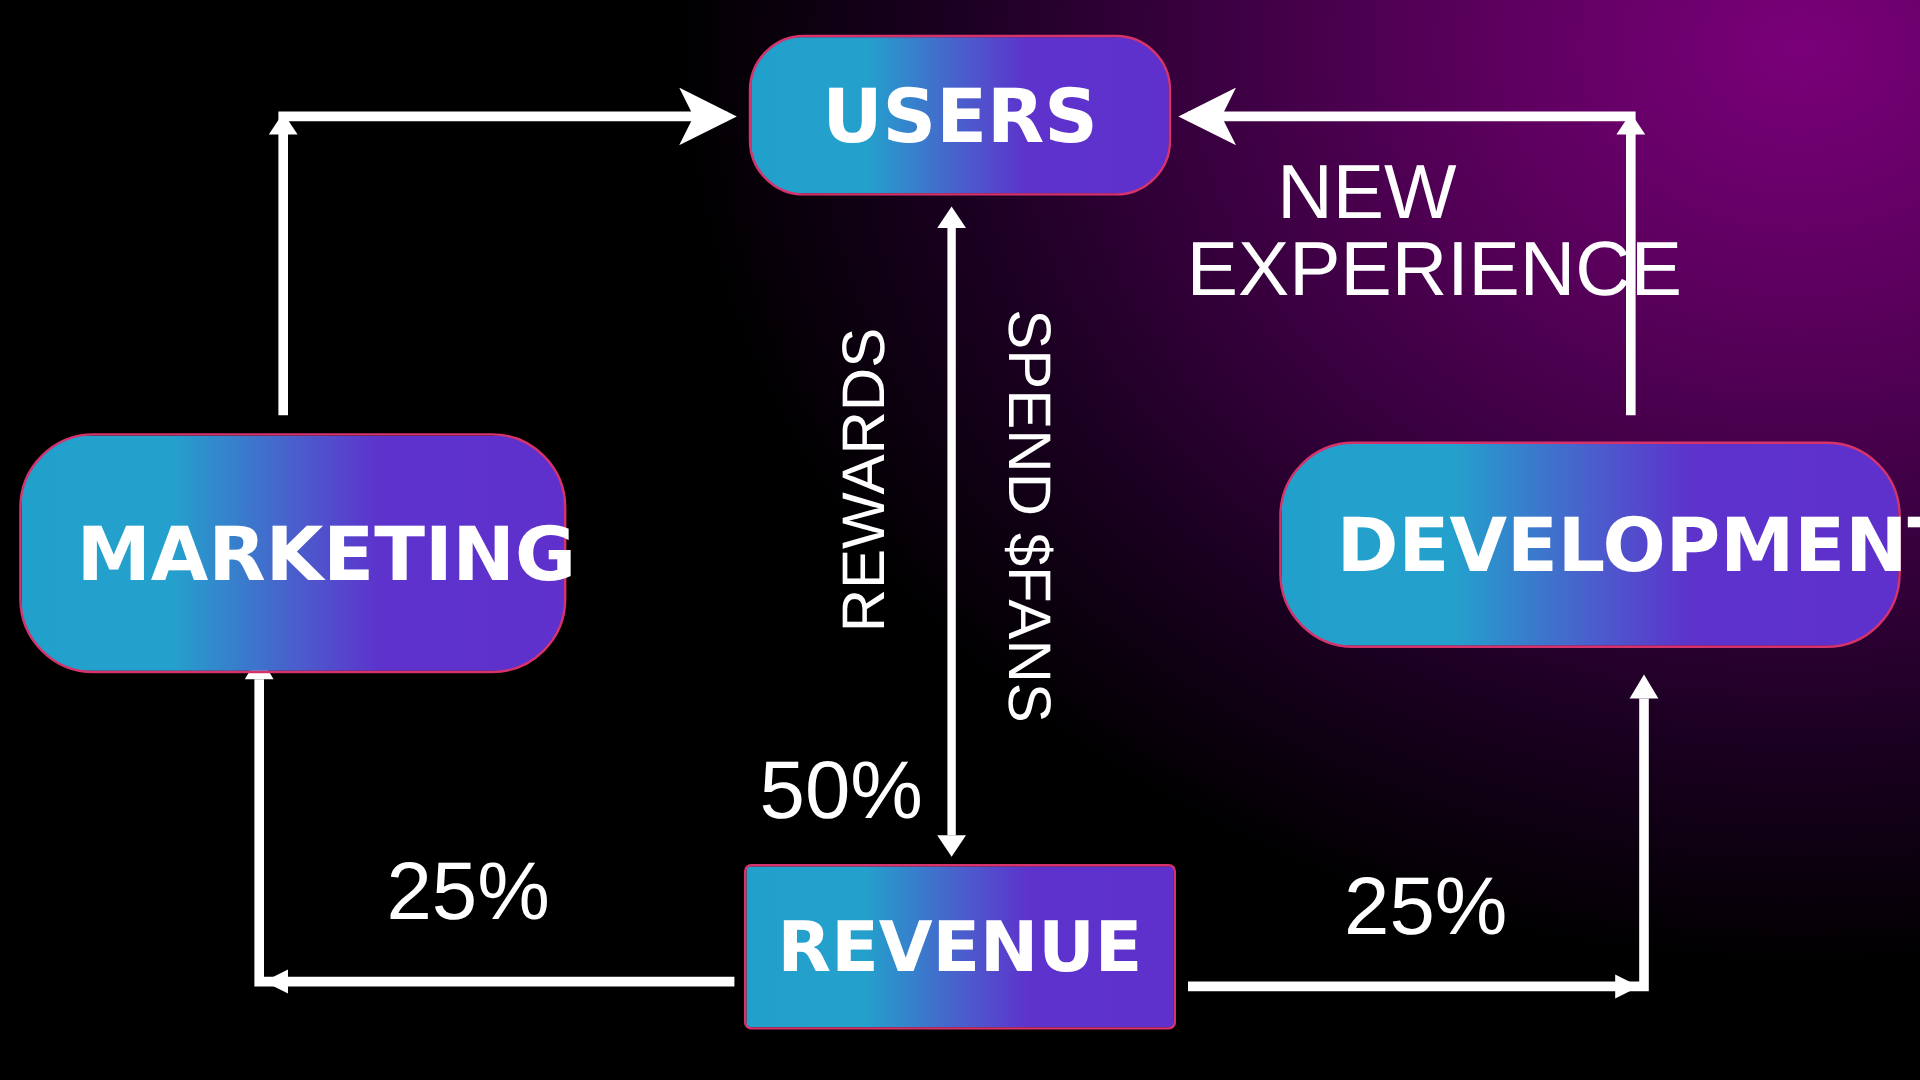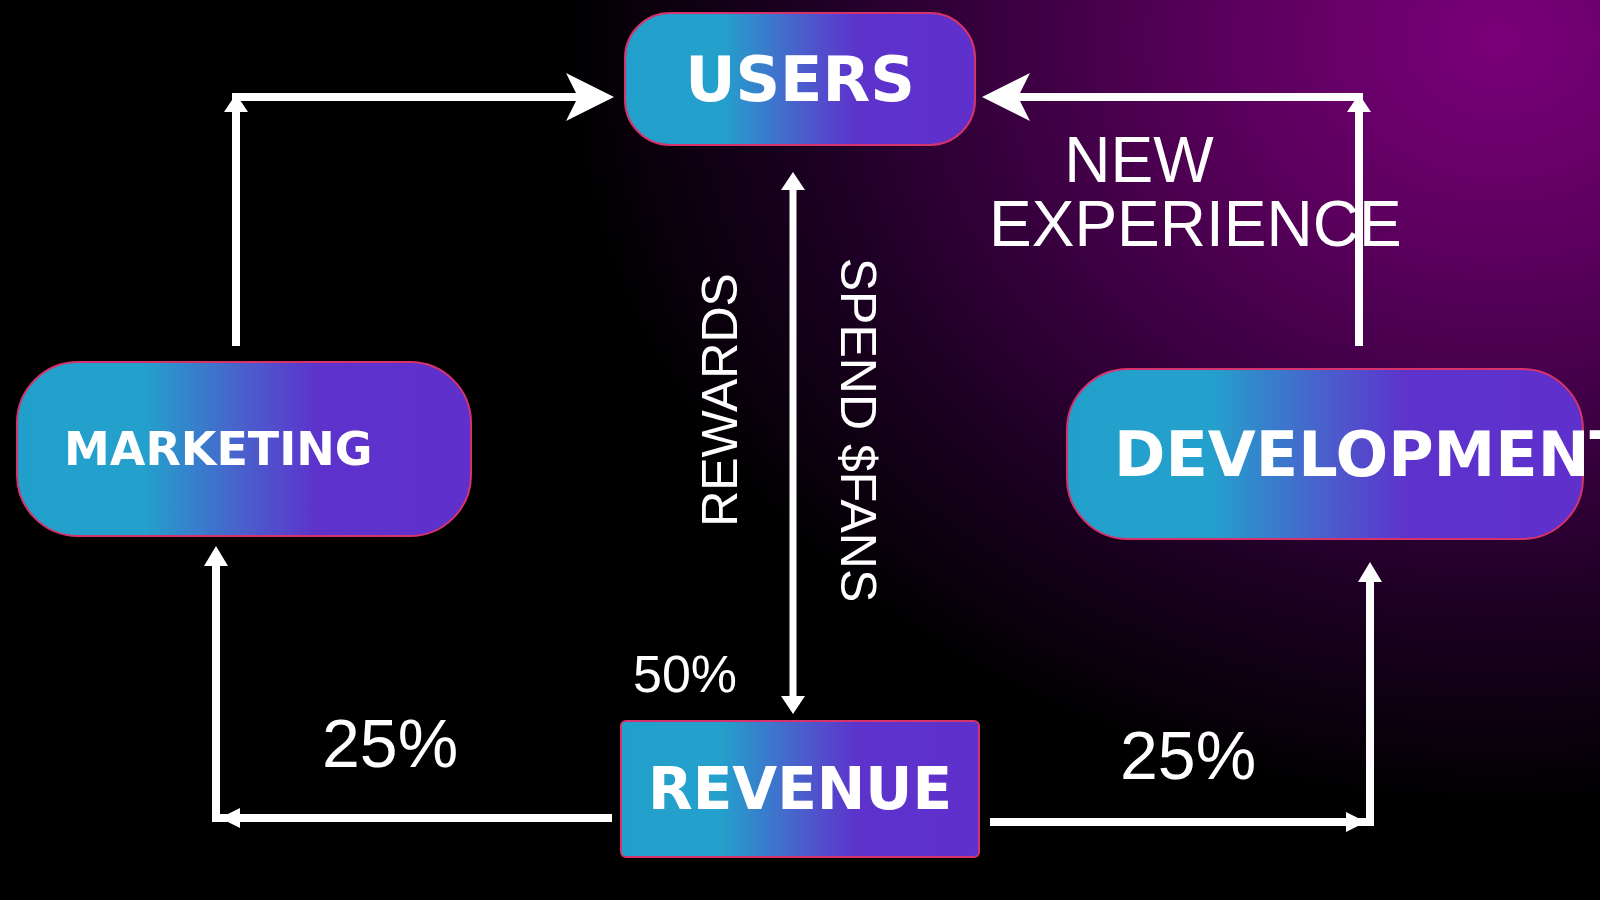--- a/index.html
+++ b/index.html
@@ -18,42 +18,42 @@
     box-sizing: border-box;
     border: 2px solid #d6336c;
     background: linear-gradient(90deg, #22a0cc 0%, #24a0cc 28%, #4a5fcc 50%, #5d33cc 66%, #5f30cc 100%);
     display: flex; align-items: center; justify-content: center;
     color: #ffffff;
     font-family: "DejaVu Sans", sans-serif;
     font-weight: bold;
     letter-spacing: 0px;
   }
   .node span { display: block; }
-  #node-users { left: 624px; top: 12px; width: 352px; height: 134px; border-radius: 46px; font-size: 62px; }
-  #node-marketing { left: 16px; top: 361px; width: 456px; height: 176px; border-radius: 62px; font-size: 46px; justify-content: flex-start; padding-left: 46px; }
+  #node-users { left: 624px; top: 29px; width: 352px; height: 134px; border-radius: 46px; font-size: 62px; }
+  #node-marketing { left: 16px; top: 361px; width: 456px; height: 200px; border-radius: 62px; font-size: 62px; justify-content: flex-start; padding-left: 46px; }
   #node-development { left: 1066px; top: 368px; width: 518px; height: 172px; border-radius: 62px; font-size: 62px; justify-content: flex-start; padding-left: 46px; }
   #node-revenue { left: 620px; top: 720px; width: 360px; height: 138px; border-radius: 6px; font-size: 58px; }
 
   .label {
     position: absolute; color: #ffffff;
     font-family: "Liberation Sans", sans-serif;
     font-weight: normal; white-space: nowrap;
   }
   #label-new-users { left: 284px; top: 117px; font-size: 50px; }
   #label-new-experience { left: 989px; top: 128px; font-size: 64px; text-align: center; line-height: 64px; width: 300px; }
   #label-new-experience span { display: block; }
   #label-rewards {
     left: 720px; top: 400px; font-size: 50px;
     transform: translate(-50%, -50%) rotate(-90deg);
   }
   #label-spend-fans {
     left: 858px; top: 430px; font-size: 50px;
     transform: translate(-50%, -50%) rotate(90deg);
   }
-  #label-pct-50 { left: 633px; top: 644px; font-size: 52px; text-align: right; }
+  #label-pct-50 { left: 633px; top: 620px; font-size: 68px; text-align: right; }
   #label-pct-25-left { left: 322px; top: 704px; font-size: 68px; }
   #label-pct-25-right { left: 1120px; top: 716px; font-size: 68px; }
 </style>
 </head>
 <body>
 
 <div class="canvas">
 
   <svg class="connectors" viewBox="0 0 1600 900">
     <defs>

